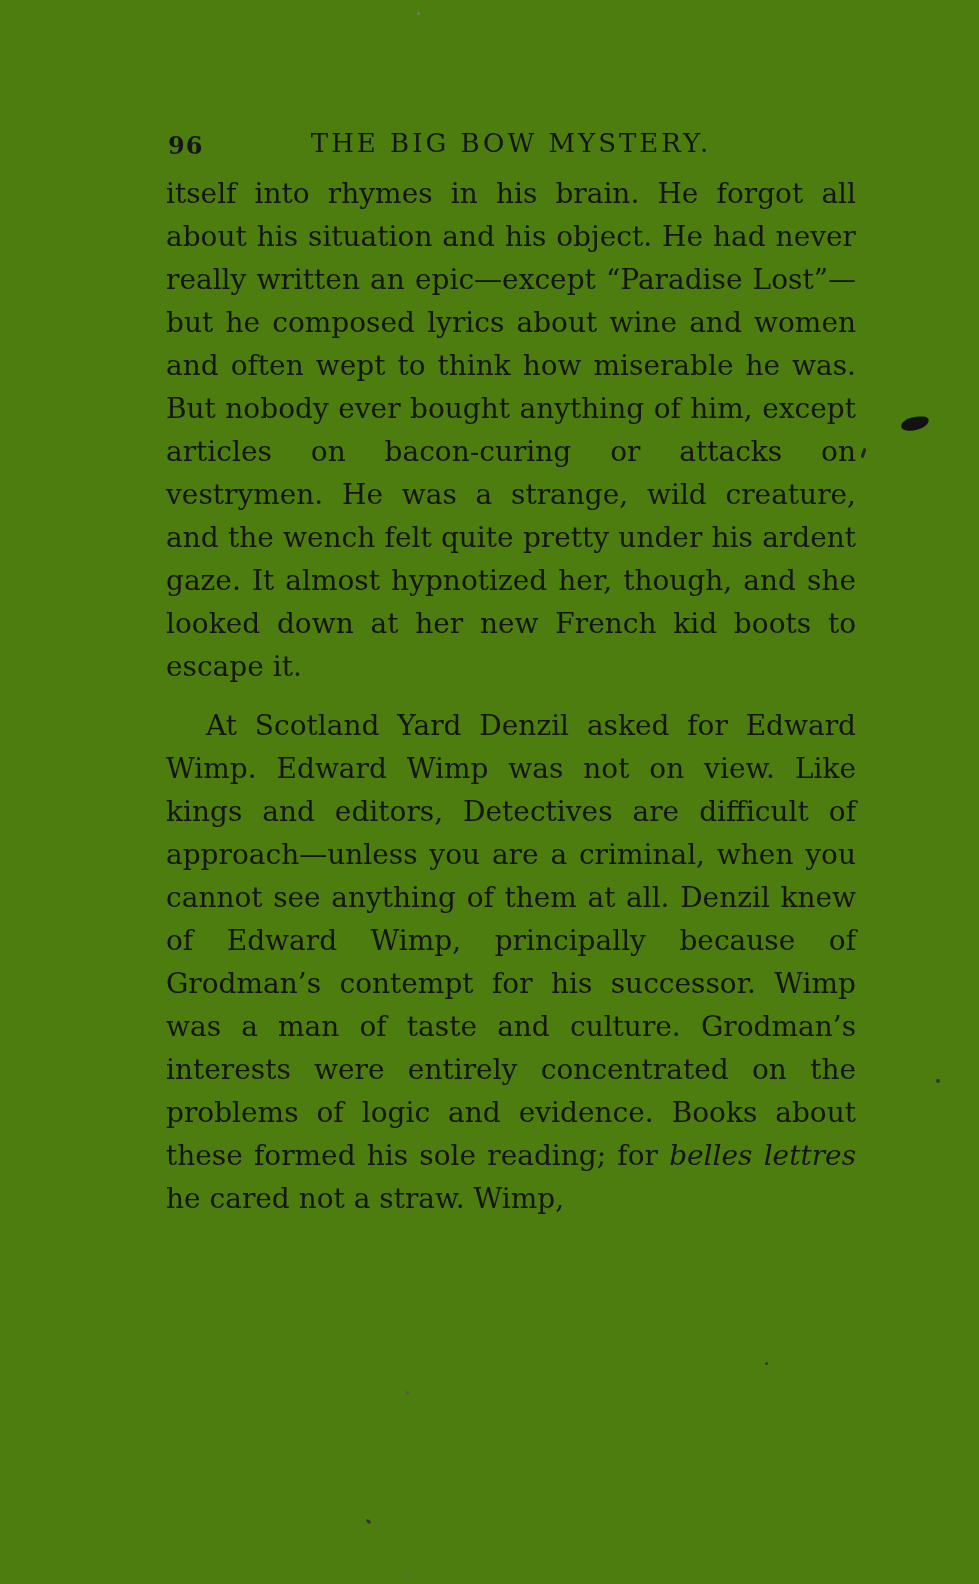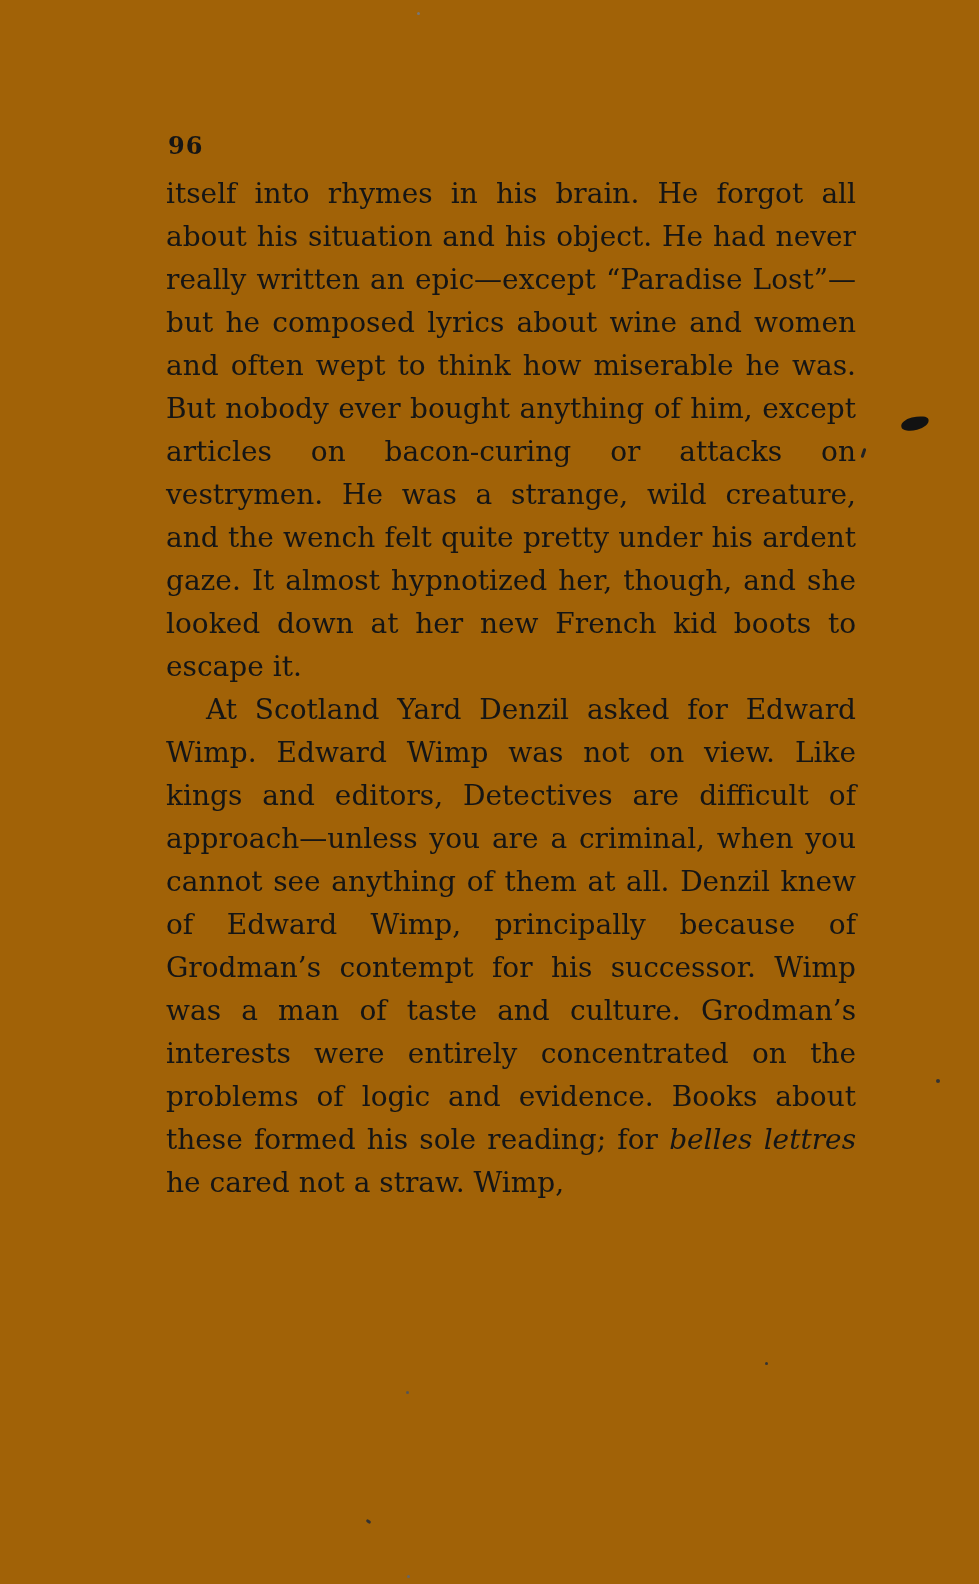--- a/index.html
+++ b/index.html
@@ -11,21 +11,21 @@
     width: 979px;
     height: 1584px;
     position: relative;
     font-family: "DejaVu Serif", serif;
     color: #151515;
     overflow: hidden;
   }
   .page {
     position: absolute;
     inset: 0;
-    background: #a16207;
+    background: #4d7c0f;
   }
   .page-header {
     position: absolute;
     top: 128px;
     left: 166px;
     width: 690px;
     height: 36px;
   }
   .page-number {
     position: absolute;
@@ -52,20 +52,21 @@
     line-height: 43px;
     text-align: justify;
     text-justify: inter-word;
   }
   .para {
     margin: 0;
     padding: 0;
   }
   .para.indent {
     text-indent: 40px;
+    margin-top: 16px;
   }
   .italic-phrase {
     font-style: italic;
   }
   
   .ink-blot {
     position: absolute;
     left: 901px;
     top: 417px;
     width: 28px;
@@ -96,20 +97,21 @@
   .speck-5 { left: 407px; top: 1575px; width: 3px; height: 3px; background:#666; }
   .speck-6 { left: 417px; top: 12px; width: 3px; height: 3px; background:#777; }
 </style>
 </head>
 <body>
 
 <div class="page">
 
   <header class="page-header">
     <span class="page-number">96</span>
+    <span class="running-title">THE BIG BOW MYSTERY.</span>
   </header>
 
   <main class="text-block">
     <p class="para">itself into rhymes in his brain.  He forgot all about his situation and his object.  He had never really written an epic—except “Paradise Lost”—but he composed lyrics about wine and women and often wept to think how miserable he was.  But nobody ever bought anything of him, except articles on bacon-curing or attacks on vestrymen.  He was a strange, wild creature, and the wench felt quite pretty under his ardent gaze.  It almost hypnotized her, though, and she looked down at her new French kid boots to escape it.</p>
     <p class="para indent"><span>At Scotland Yard Denzil asked for Edward Wimp.  Edward Wimp was not on view.  Like kings and editors, Detectives are difficult of approach—unless you are a criminal, when you cannot see anything of them at all.  Denzil knew of Edward Wimp, principally because of Grodman’s contempt for his successor.  Wimp was a man of taste and culture.  Grodman’s interests were entirely concentrated on the problems of logic and evidence.  Books about these formed his sole reading; for </span><em class="italic-phrase">belles lettres</em><span> he cared not a straw.  Wimp,</span></p>
   </main>
 
   <div class="ink-blot"></div>
   <div class="ink-tick"></div>
   <div class="speck speck-1"></div>

